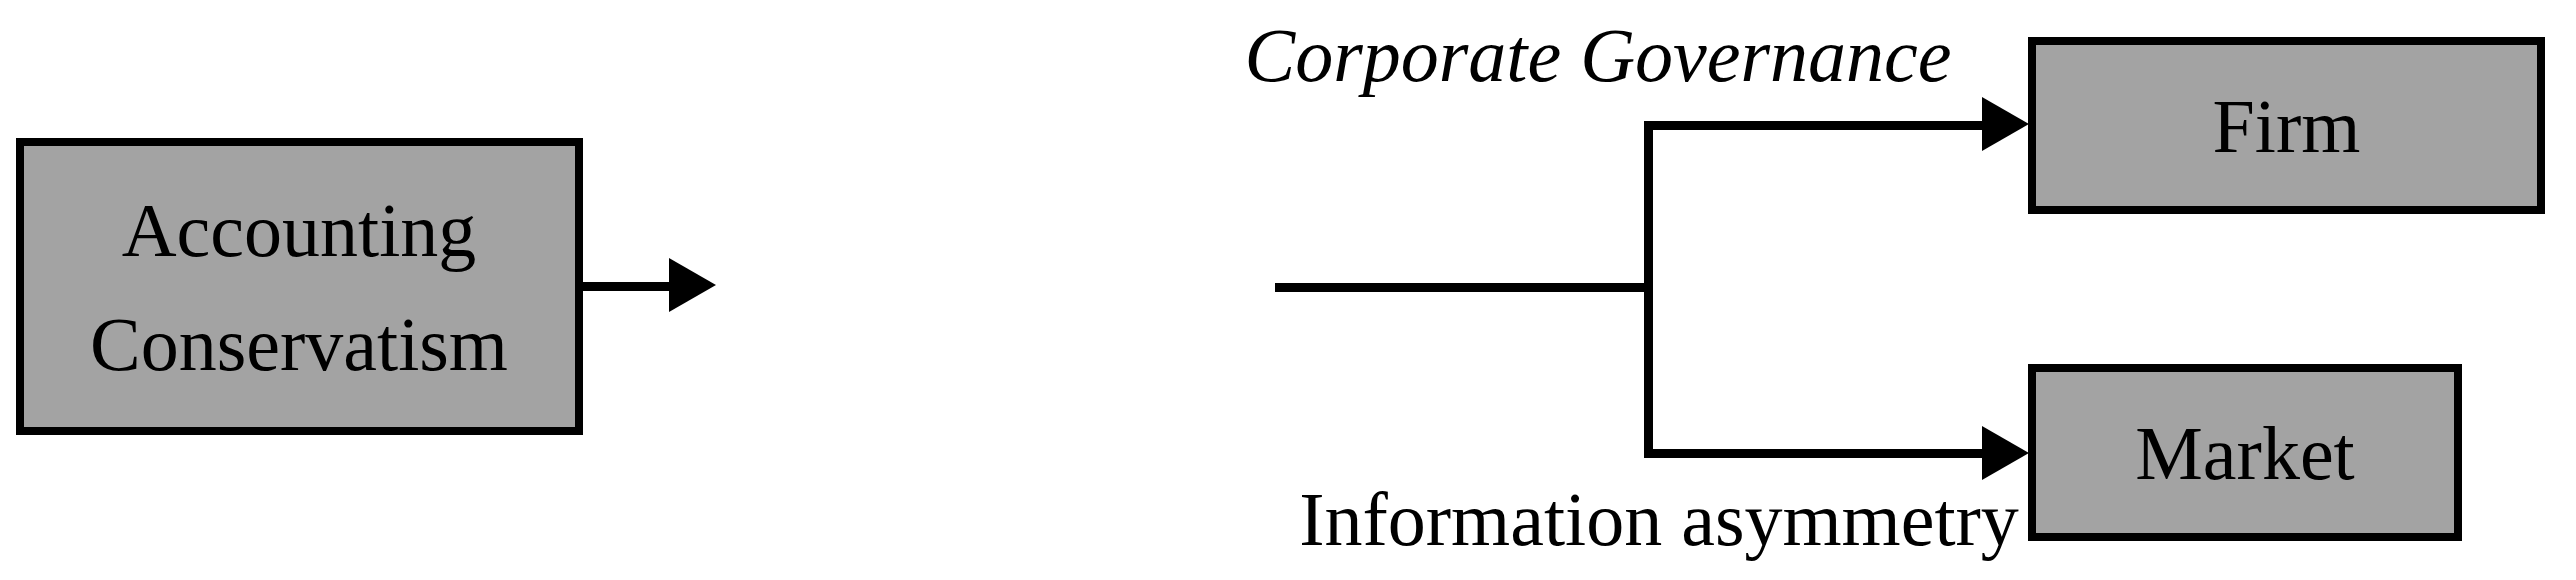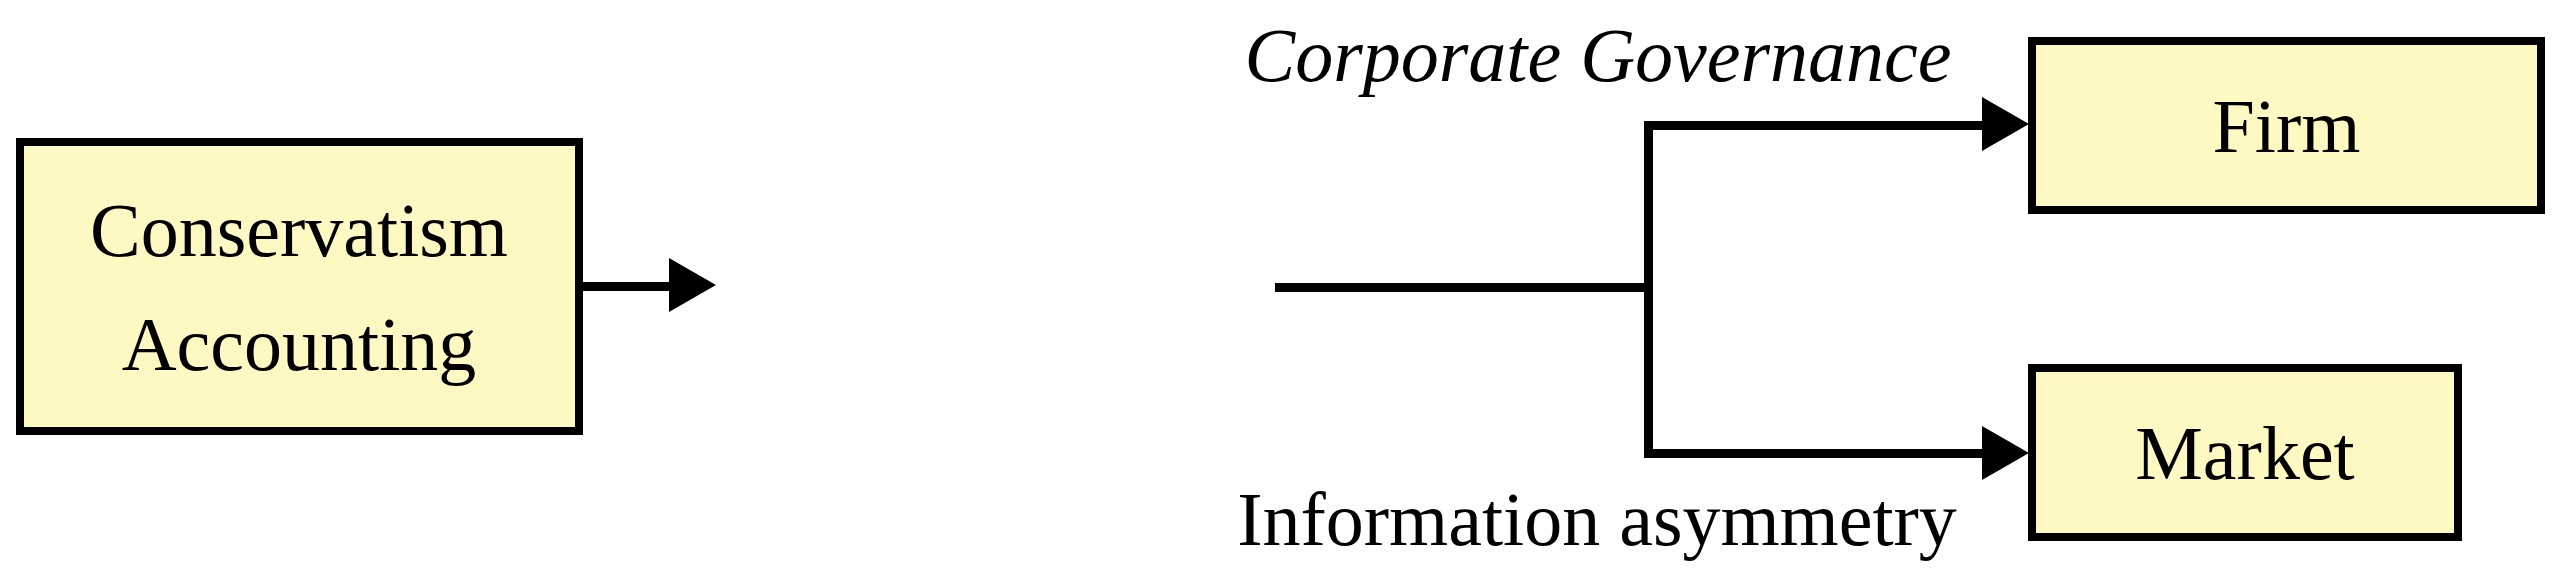--- a/index.html
+++ b/index.html
@@ -13,21 +13,21 @@
     height: 581px;
     background: #ffffff;
     overflow: hidden;
     font-family: "Liberation Serif", "DejaVu Serif", serif;
     color: #000000;
   }
   .node {
     position: absolute;
     box-sizing: border-box;
     border: 8.6px solid #000000;
-    background: #fef9c3;
+    background: #a3a3a3;
     display: flex;
     flex-direction: column;
     align-items: center;
     justify-content: center;
     text-align: center;
   }
   .node-text {
     font-size: 76px;
     line-height: 114px;
     white-space: nowrap;
@@ -63,30 +63,30 @@
   #edge2-line       { left: 1275px; top: 283px; width: 377px; height: 8.6px; }
   #branch-vline     { left: 1644px; top: 121px; width: 8.6px;  height: 337px; }
 
   #edge-firm-line   { left: 1644px; top: 121px; width: 339px; height: 8.6px; }
   #edge-firm-head   { left: 1982px; top: 97px; }
 
   #edge-market-line { left: 1644px; top: 449px; width: 339px; height: 8.6px; }
   #edge-market-head { left: 1982px; top: 426px; }
 
   #label-governance { left: 1217px; top: 12px;  width: 762px; font-style: italic; }
-  #label-asymmetry  { left: 1216px; top: 476px; width: 762px; }
+  #label-asymmetry  { left: 1278px; top: 476px; width: 762px; }
 </style>
 </head>
 <body>
 
 <div class="canvas">
 
   <div class="node" id="box-accounting">
+    <span class="node-text">Accounting</span>
     <span class="node-text">Conservatism</span>
-    <span class="node-text">Accounting</span>
   </div>
 
   <div class="hline" id="edge1-line"></div>
   <div class="arrowhead" id="edge1-head"></div>
 
 
   <div class="hline" id="edge2-line"></div>
   <div class="vline" id="branch-vline"></div>
 
   <div class="edge-label" id="label-governance">Corporate Governance</div>

